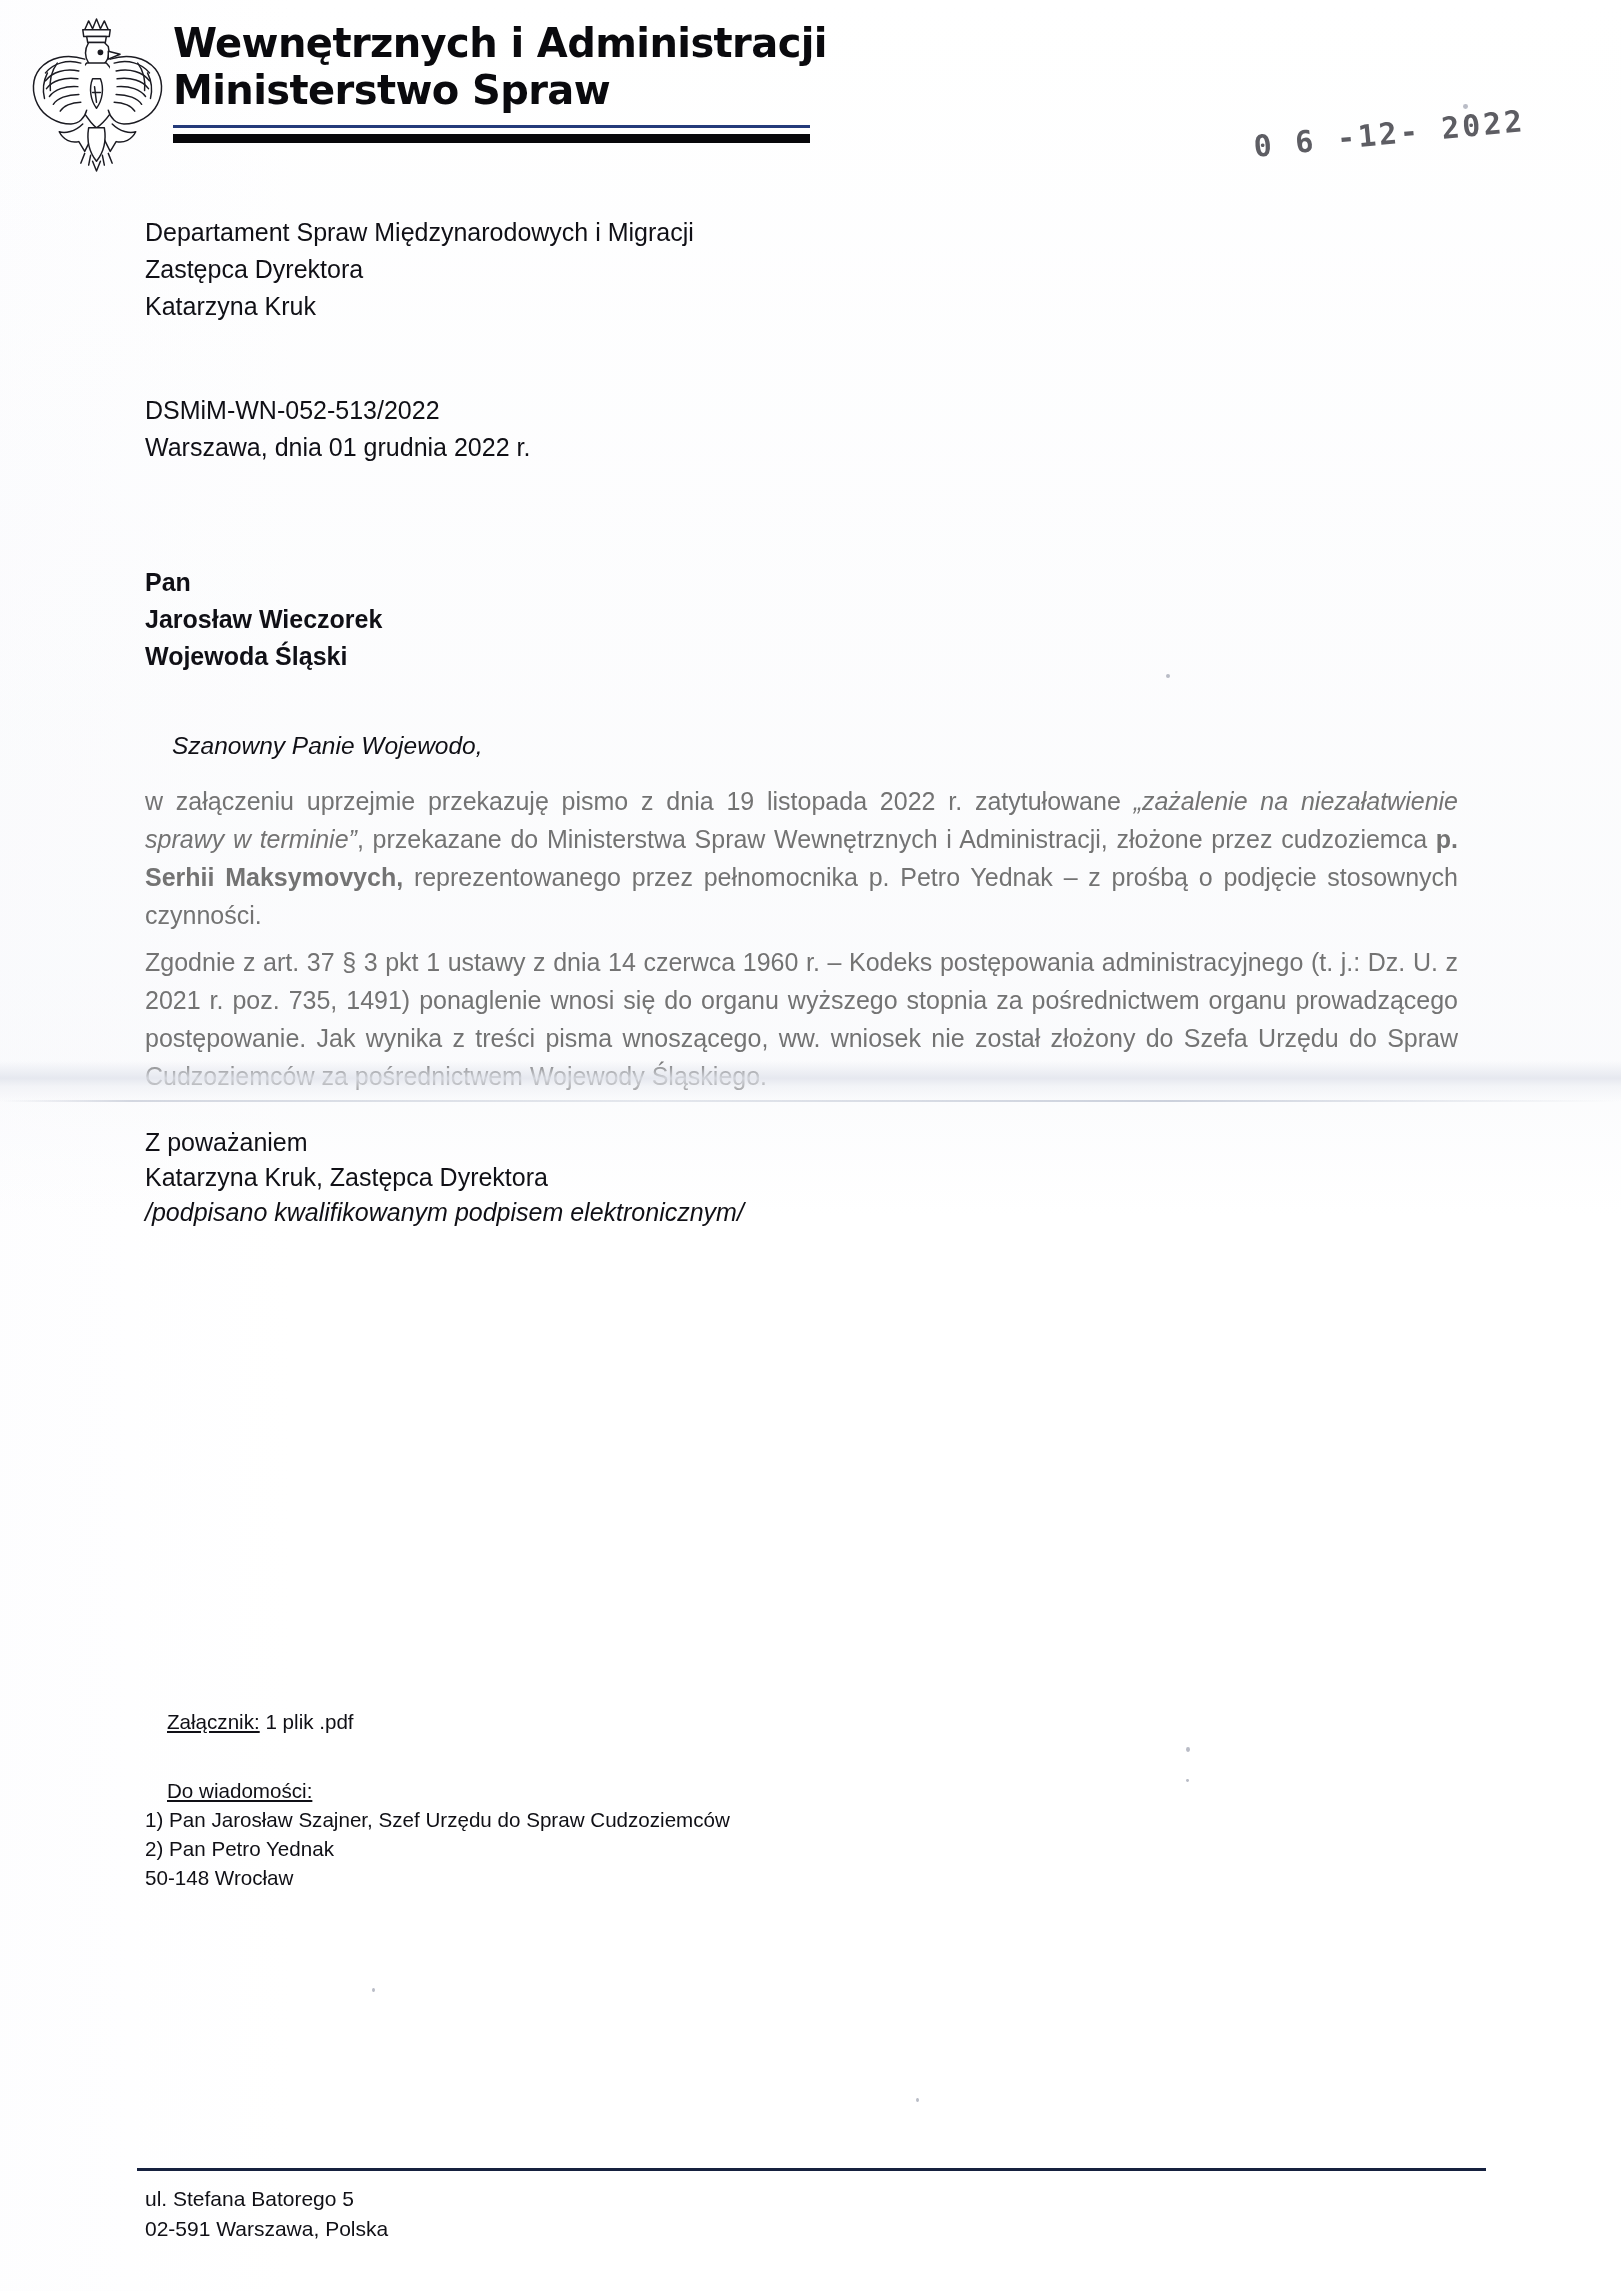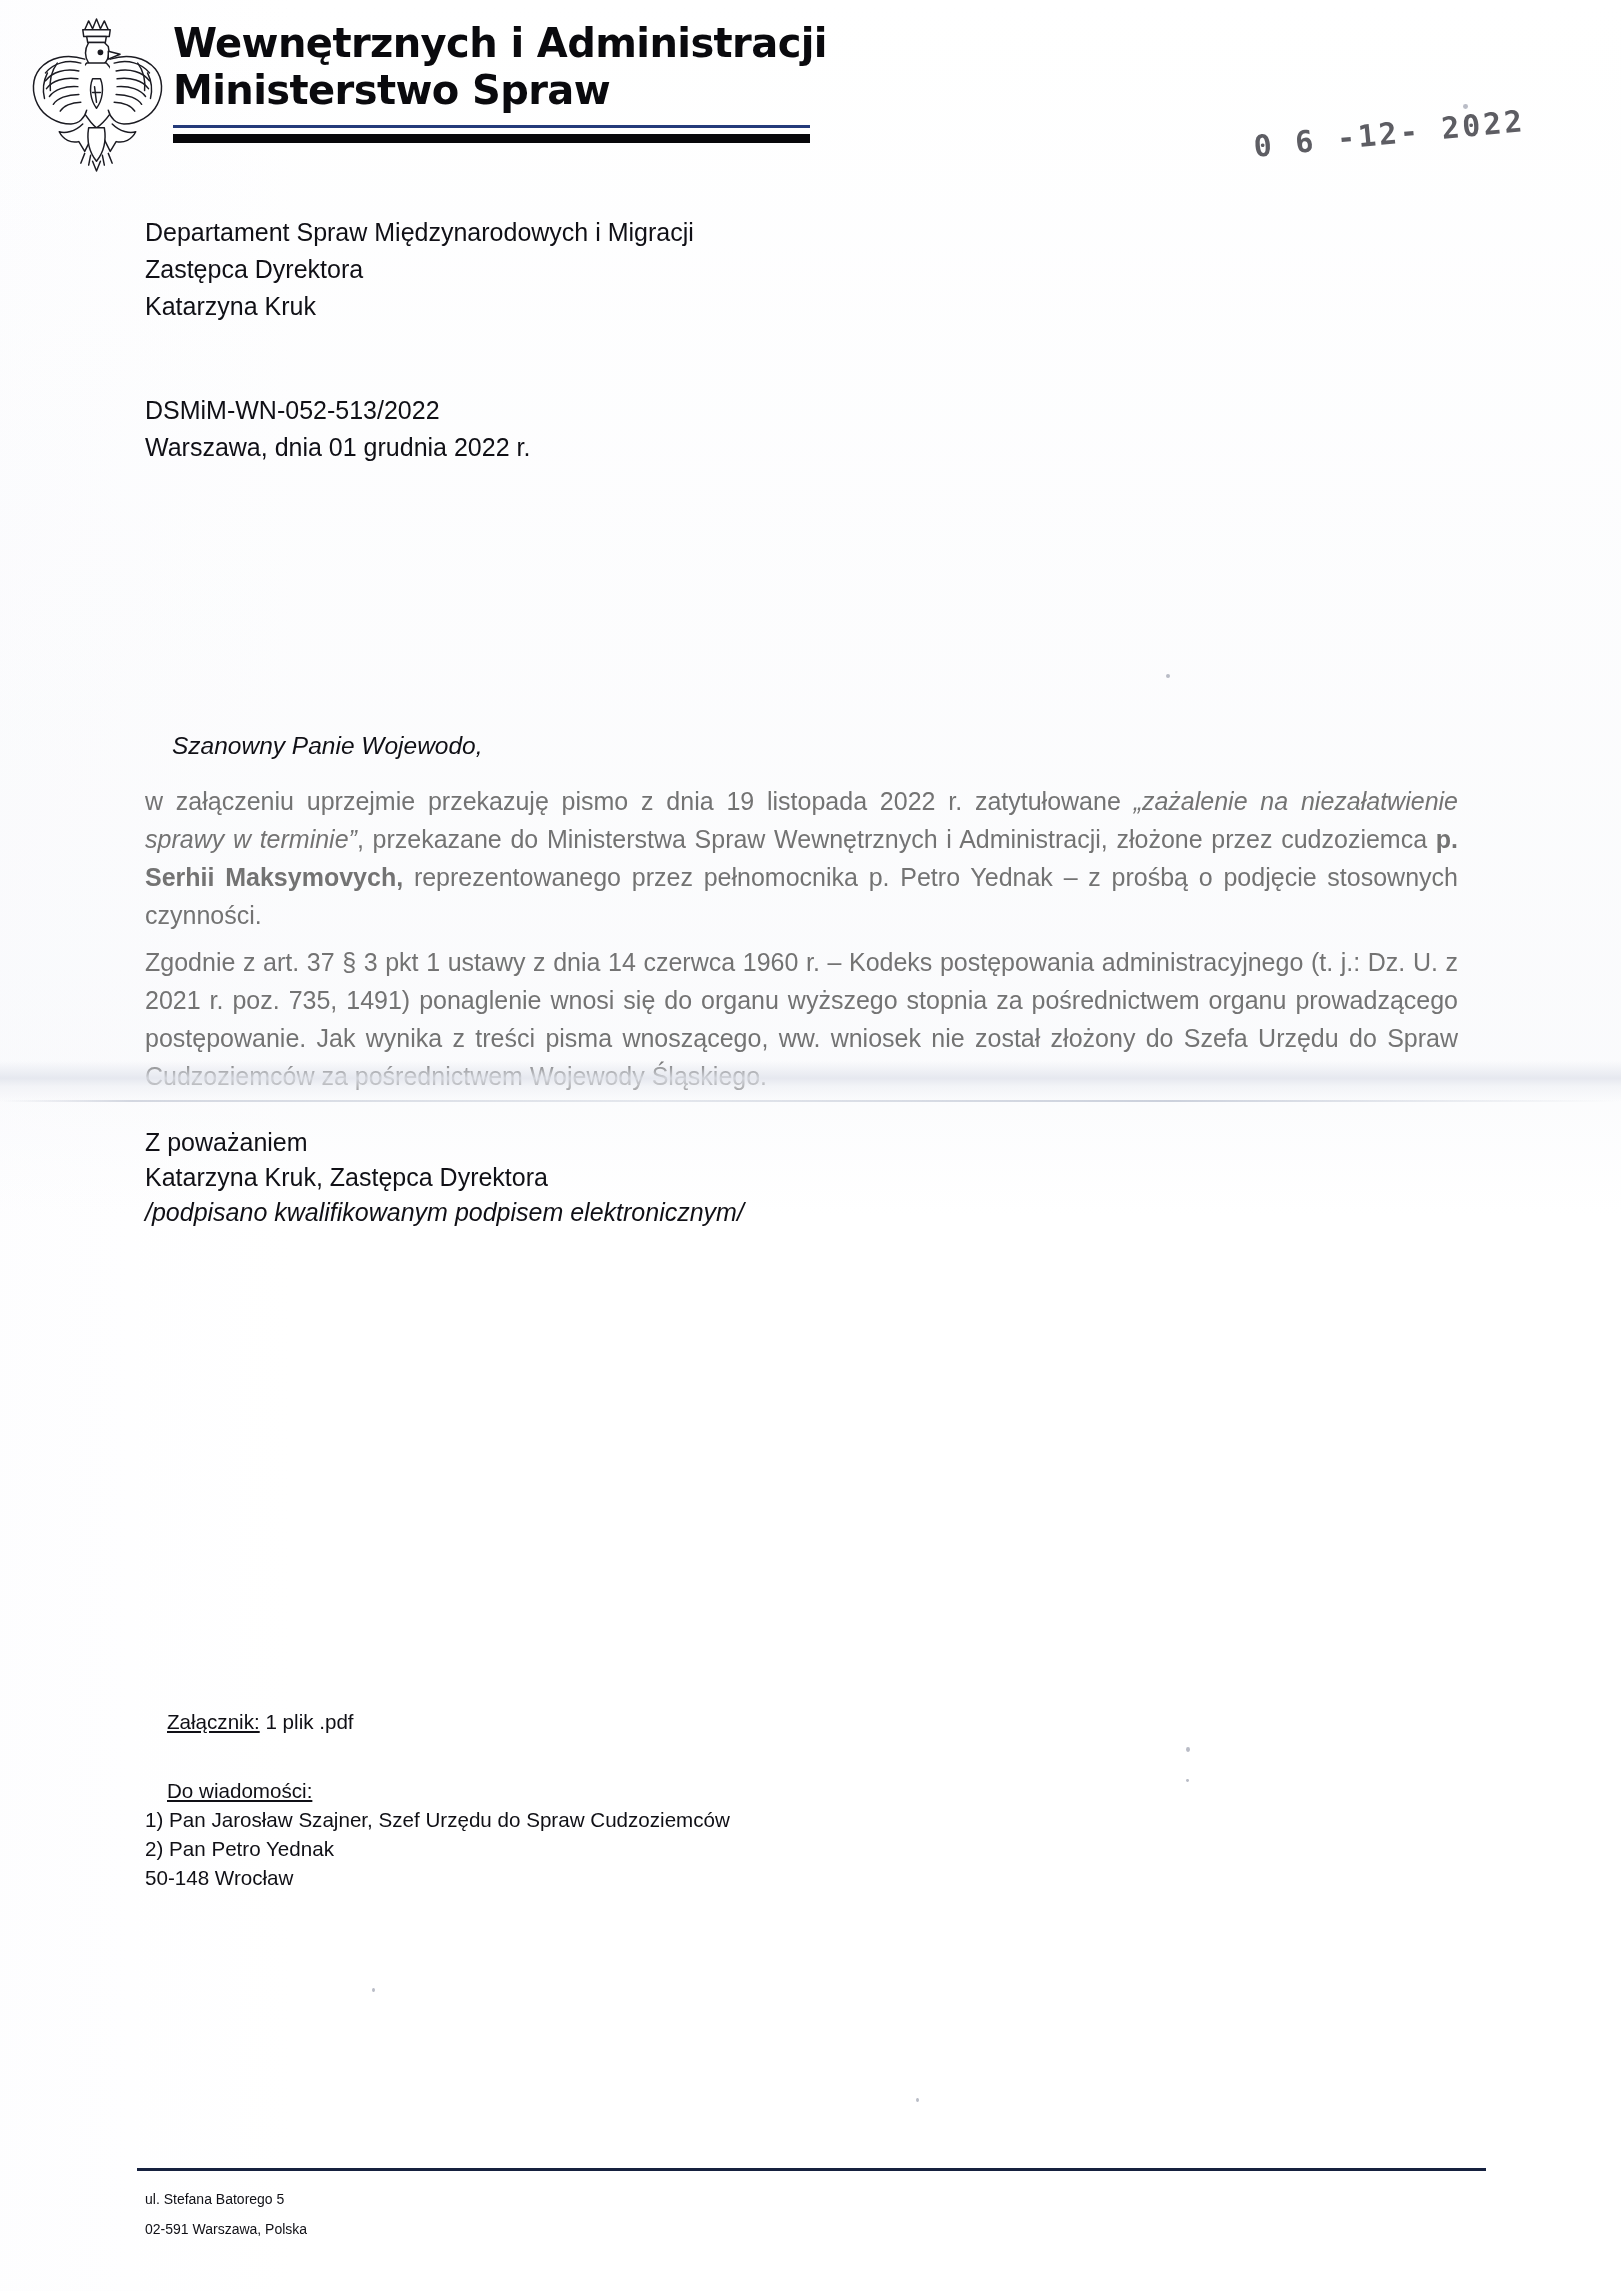--- a/index.html
+++ b/index.html
@@ -168,21 +168,21 @@
     top: 2168px;
     width: 1349px;
     height: 2.9px;
     background: #16213f;
   }
   #footer-addr {
     position: absolute;
     left: 145px;
     top: 2184px;
   }
-  #footer-addr .ln { font-size: 14px; line-height: 30px; }
+  #footer-addr .ln { font-size: 21px; line-height: 30px; }
 
   
   .speck {
     position: absolute;
     background: #b9bcc6;
     border-radius: 50%;
     pointer-events: none;
   }
 </style>
 </head>
@@ -258,20 +258,25 @@
     <div class="ln">Departament Spraw Międzynarodowych i Migracji</div>
     <div class="ln">Zastępca Dyrektora</div>
     <div class="ln">Katarzyna Kruk</div>
   </div>
 
   <div class="blk" id="refno-block">
     <div class="ln">DSMiM-WN-052-513/2022</div>
     <div class="ln">Warszawa, dnia 01 grudnia 2022 r.</div>
   </div>
 
+  <div class="blk" id="recipient-block">
+    <div class="ln b">Pan</div>
+    <div class="ln b">Jarosław Wieczorek</div>
+    <div class="ln b">Wojewoda Śląski</div>
+  </div>
 
   <div class="blk" id="salutation">
     <div class="ln i">Szanowny Panie Wojewodo,</div>
   </div>
 
   <div class="para" id="para-1">
     <span>w załączeniu uprzejmie przekazuję pismo z dnia 19 listopada 2022 r. zatytułowane </span><i>„zażalenie na niezałatwienie sprawy w terminie”</i><span>, przekazane do Ministerstwa Spraw Wewnętrznych i Administracji, złożone przez cudzoziemca </span><b>p. Serhii Maksymovych,</b><span> reprezentowanego przez pełnomocnika p. Petro Yednak – z prośbą o podjęcie stosownych czynności.</span>
   </div>
 
   <div class="para" id="para-2">Zgodnie z art. 37 § 3 pkt 1 ustawy z dnia 14 czerwca 1960 r. – Kodeks postępowania administracyjnego (t. j.: Dz. U. z 2021 r. poz. 735, 1491) ponaglenie wnosi się do organu wyższego stopnia za pośrednictwem organu prowadzącego postępowanie. Jak wynika z treści pisma wnoszącego, ww. wniosek nie został złożony do Szefa Urzędu do Spraw Cudzoziemców za pośrednictwem Wojewody Śląskiego.</div>

